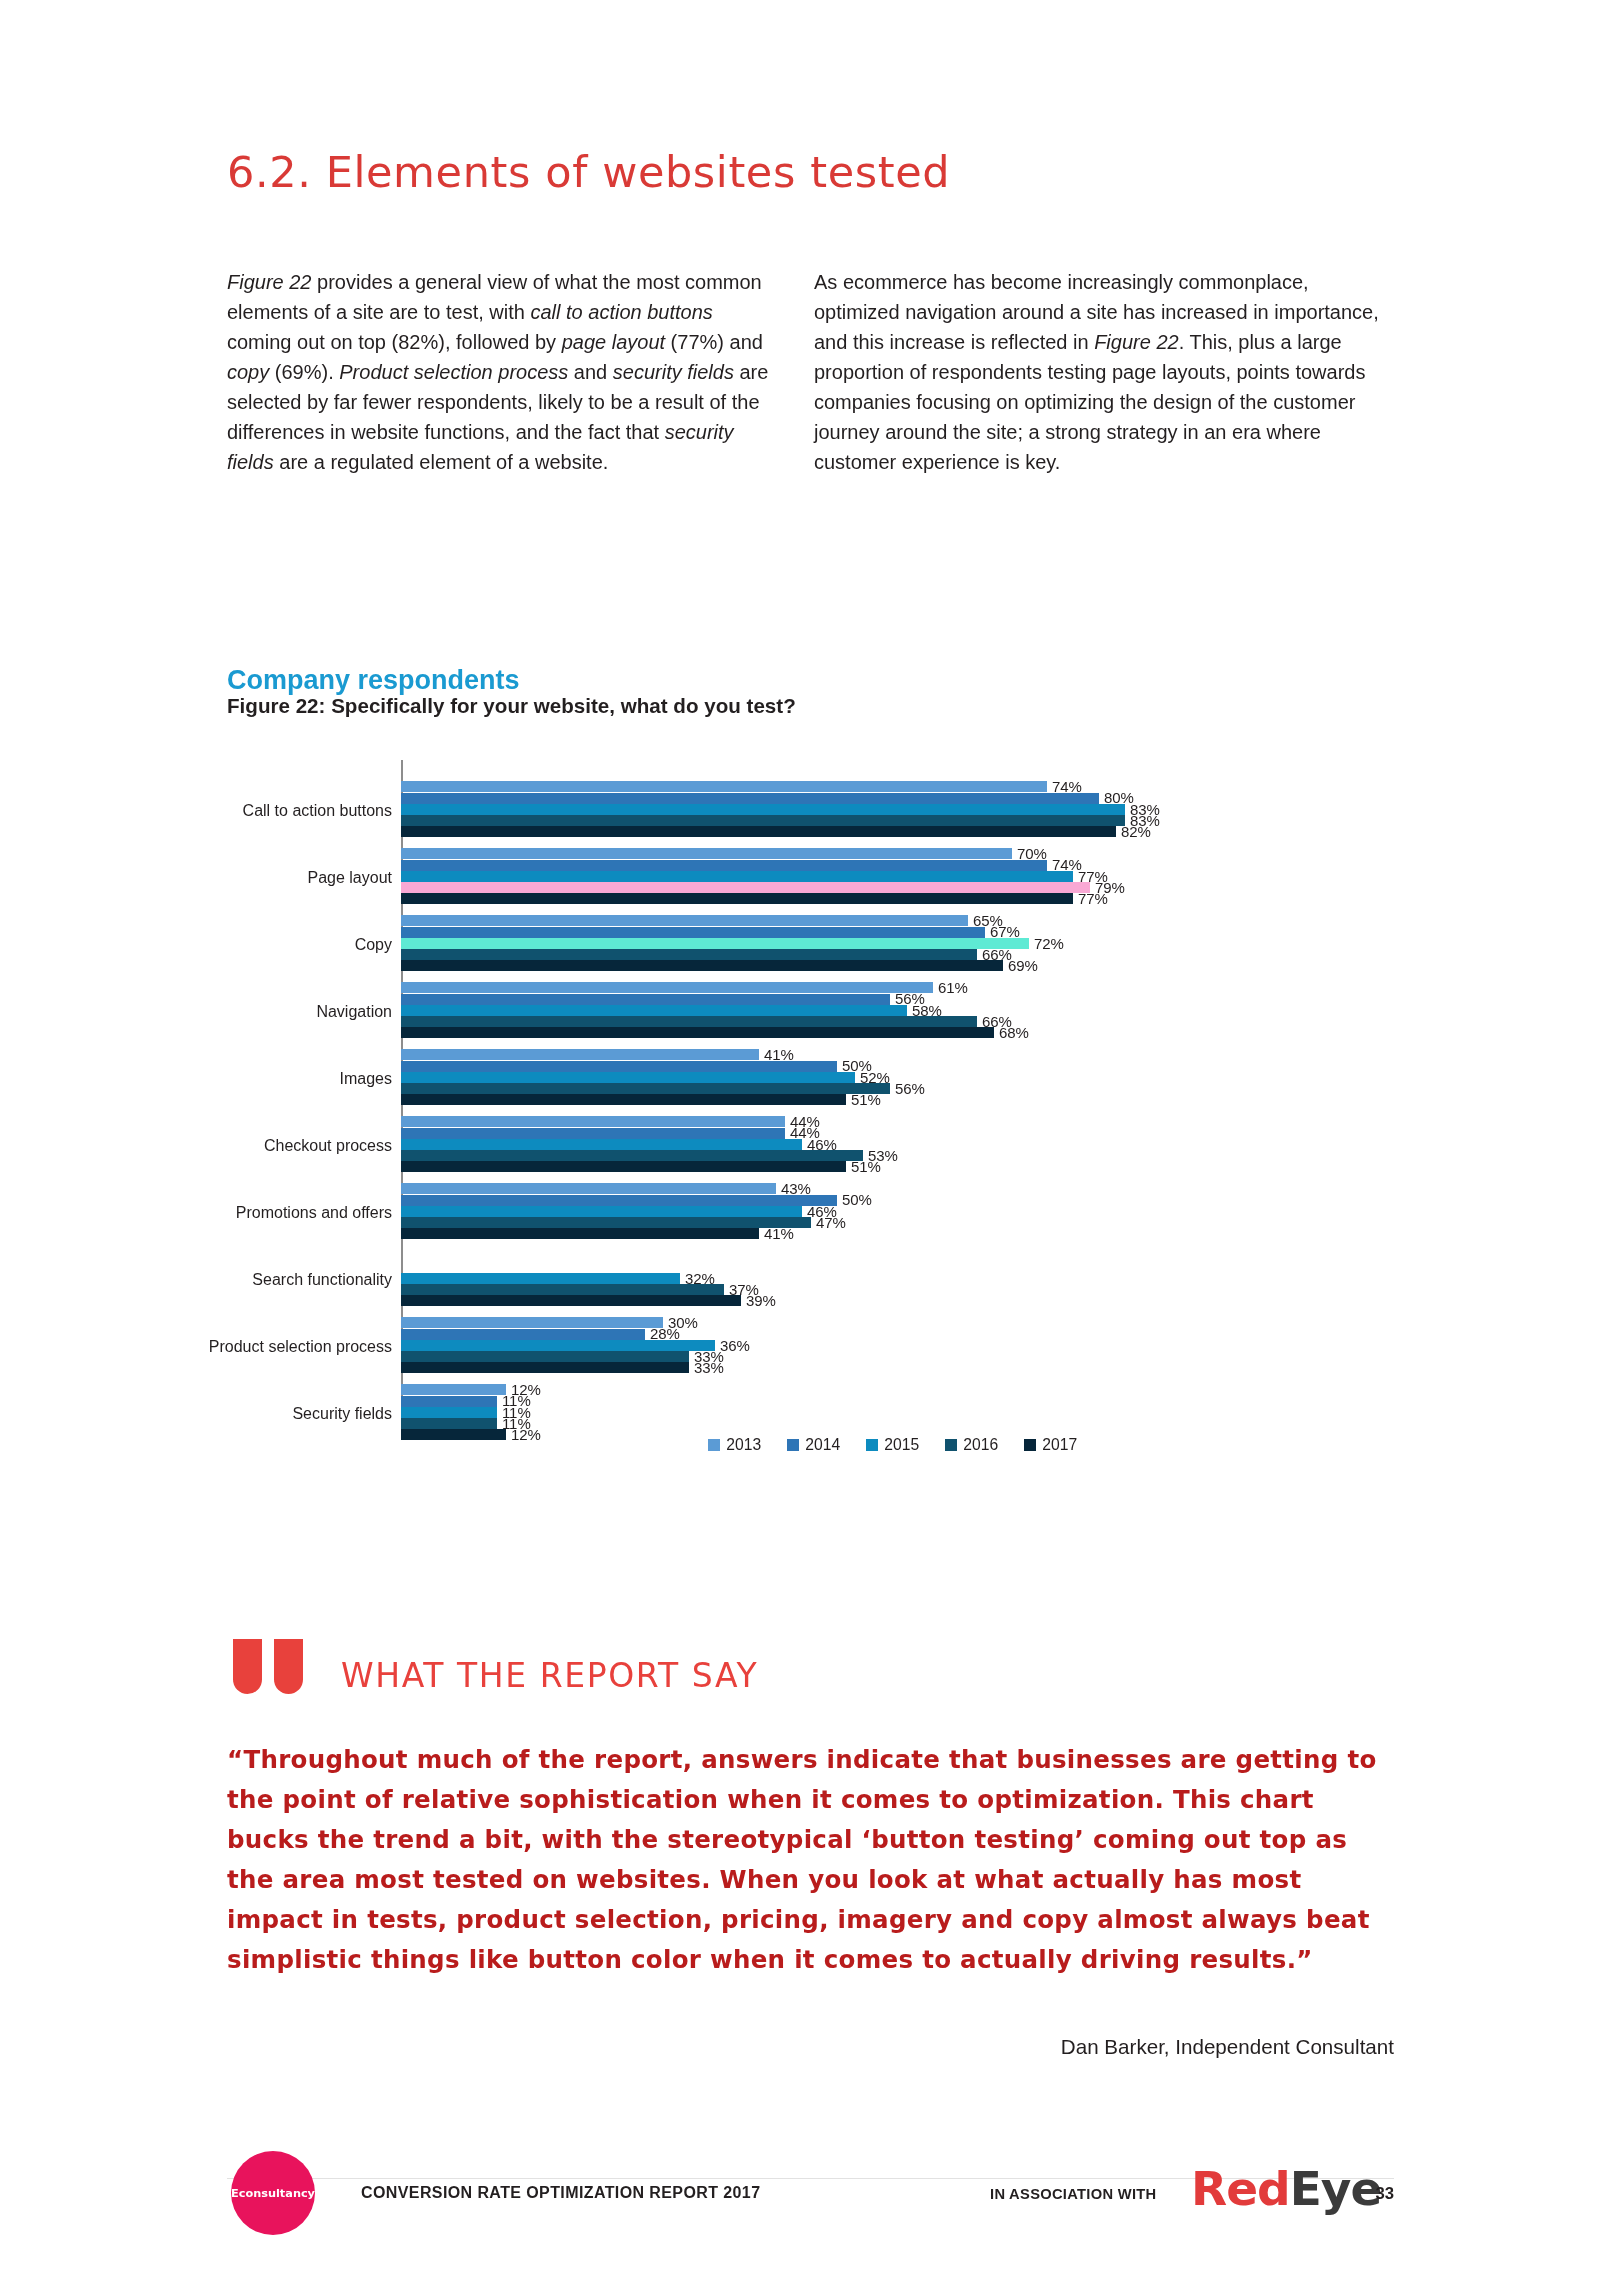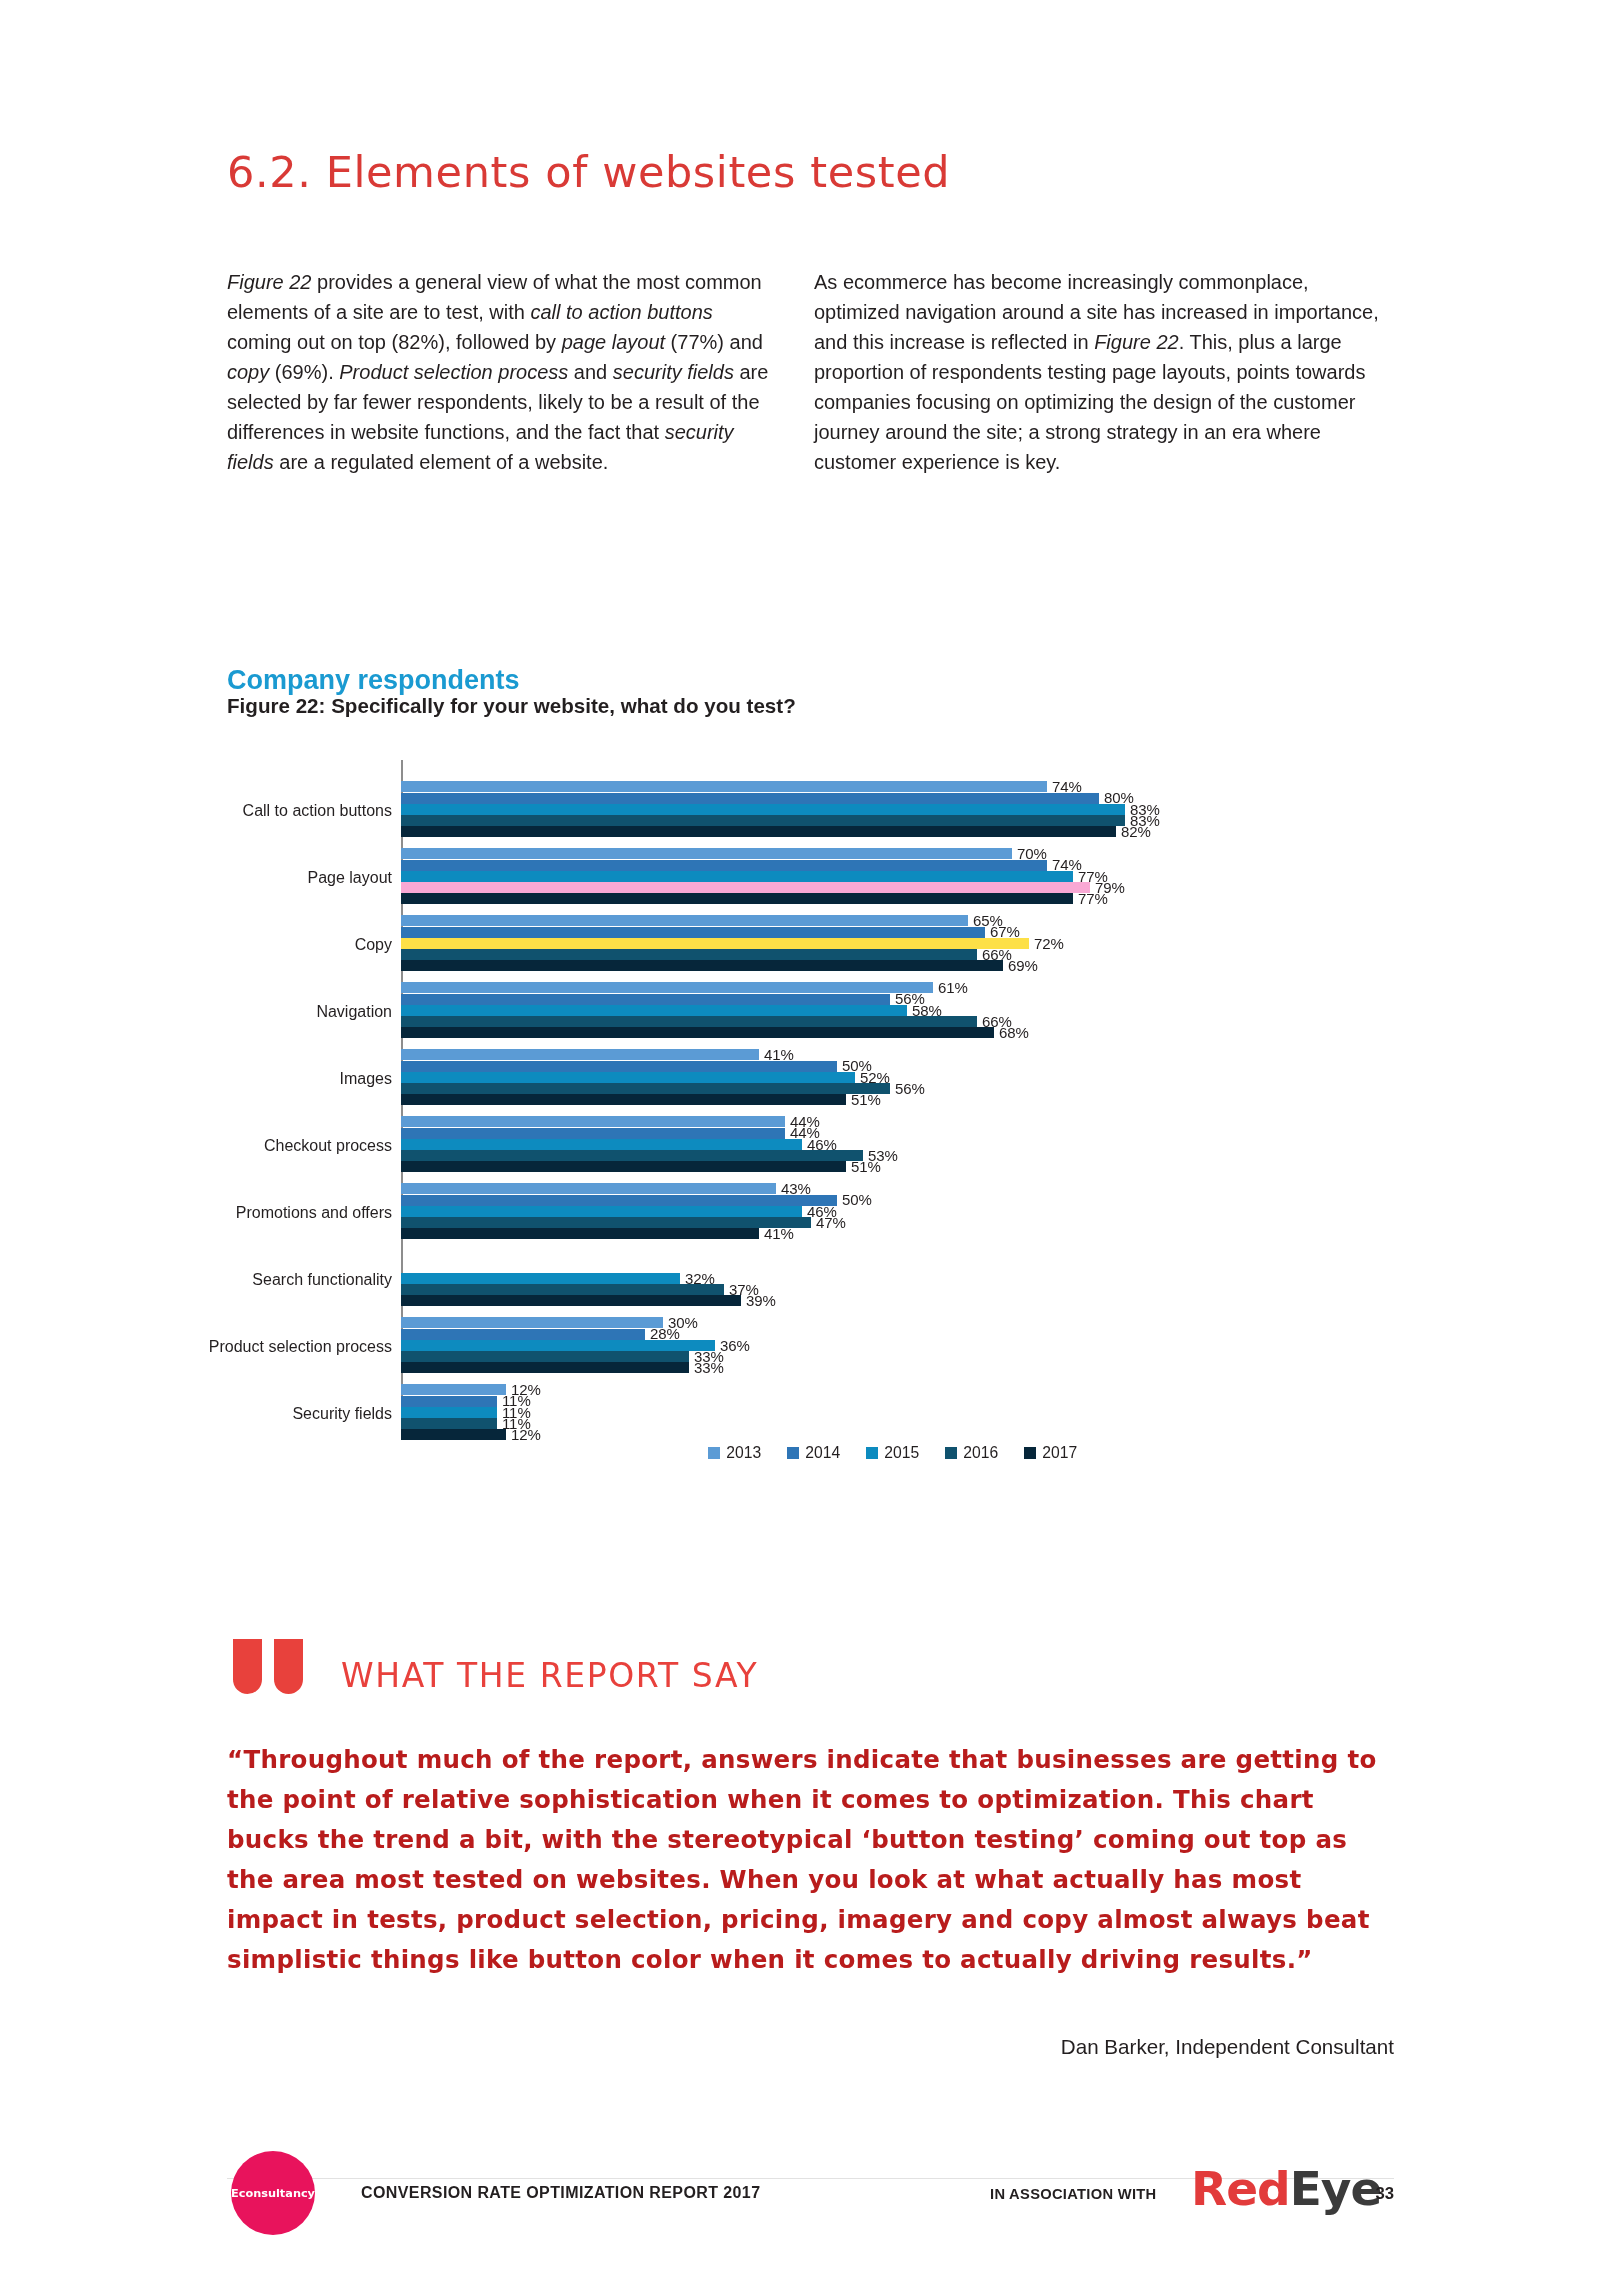--- a/index.html
+++ b/index.html
@@ -68,21 +68,21 @@
     font-size:15px; color:#231f20; white-space:nowrap;
   }
   
   .axis-line{
     position:absolute; left:174px; top:0; bottom:37px; width:2px;
     background:#8d8d8d;
   }
 
   
   .legend{
-    position:absolute; left:174px; right:0; bottom:4px;
+    position:absolute; left:174px; right:0; bottom:12px;
     display:flex; justify-content:center; align-items:center; gap:25.5px;
     font-size:15.7px; color:#231f20;
   }
   .leg-item{ display:flex; align-items:center; gap:5.9px; }
   .swatch{ width:12.7px; height:12.7px; display:inline-block; }
 
   
   .footnote{
     position:absolute; right:227px; top:1525px;
     text-align:right; font-style:italic; font-size:16.7px;
@@ -216,21 +216,21 @@
         </div>
         <div class="crow">
           <div class="clabel">Copy</div>
           <div class="bars">
             <div class="bar" style="background: rgb(91, 155, 213); width: 567px; top: 0px;">
               <span class="val">65%</span>
             </div>
             <div class="bar" style="background: rgb(46, 117, 182); width: 584px; top: 11.4px;">
               <span class="val">67%</span>
             </div>
-            <div class="bar" style="background: #fde047; width: 628px; top: 23px;">
+            <div class="bar" style="background: #5eead4; width: 628px; top: 23px;">
               <span class="val">72%</span>
             </div>
             <div class="bar" style="background: rgb(16, 82, 110); width: 576px; top: 34px;">
               <span class="val">66%</span>
             </div>
             <div class="bar" style="background: rgb(6, 38, 58); width: 602px; top: 45px;">
               <span class="val">69%</span>
             </div>
           </div>
         </div>

